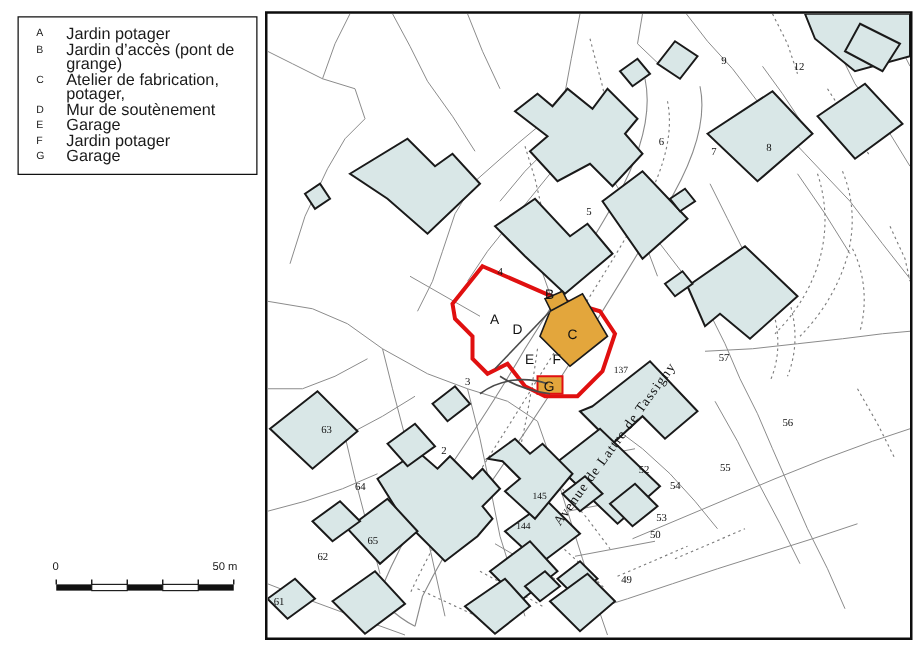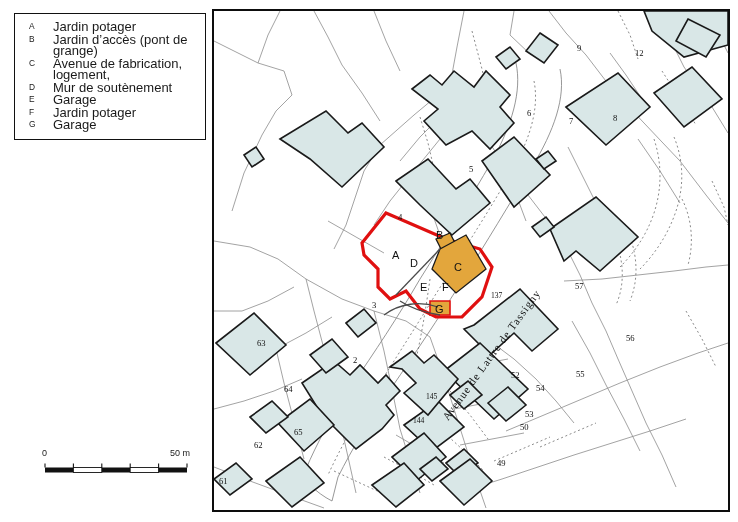--- a/index.html
+++ b/index.html
@@ -48,21 +48,21 @@
       <tr>
         <td class="key">A</td>
         <td class="val">Jardin potager</td>
       </tr>
       <tr>
         <td class="key">B</td>
         <td class="val">Jardin d’accès (pont de grange)</td>
       </tr>
       <tr>
         <td class="key">C</td>
-        <td class="val">Avenue de fabrication, logement,</td>
+        <td class="val">Atelier de fabrication, potager,</td>
       </tr>
       <tr>
         <td class="key">D</td>
         <td class="val">Mur de soutènement</td>
       </tr>
       <tr>
         <td class="key">E</td>
         <td class="val">Garage</td>
       </tr>
       <tr>

